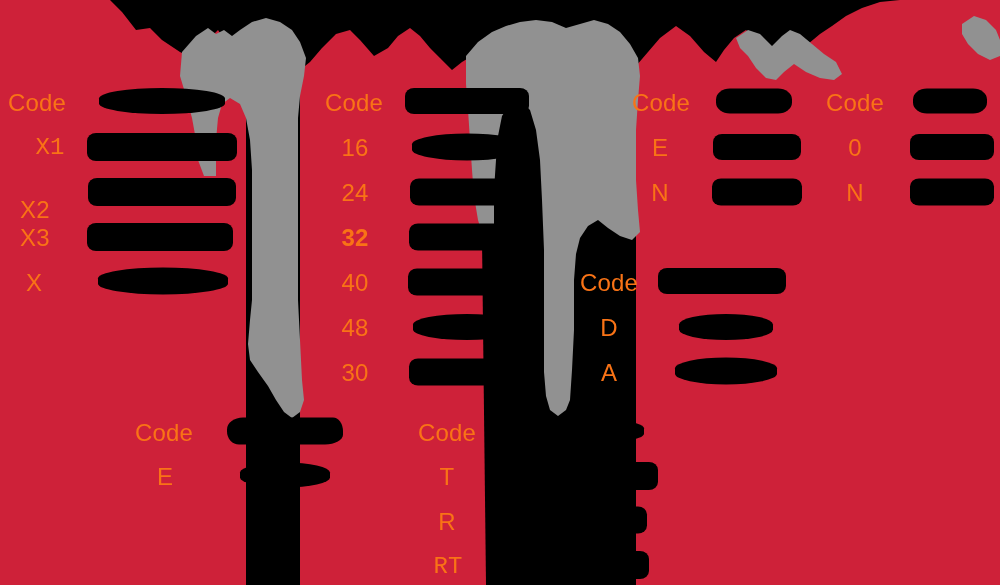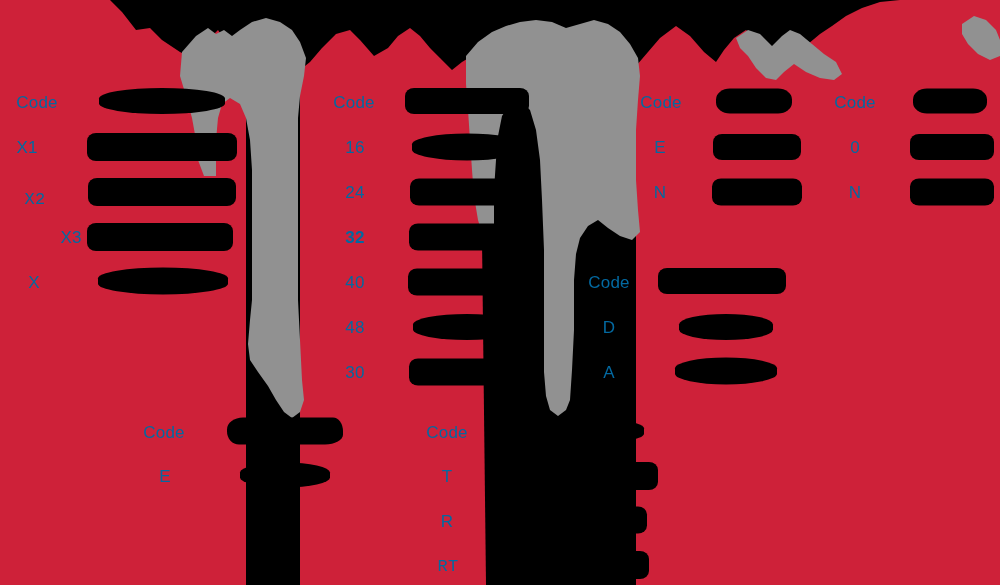--- a/index.html
+++ b/index.html
@@ -12,22 +12,22 @@
     position:relative;
   }
   #stage{
     position:absolute;inset:0;
     width:1000px;height:585px;
     overflow:hidden;
   }
   svg.layer{position:absolute;left:0;top:0;width:1000px;height:585px;}
   .txt{
     position:absolute;
-    color:#0369a1;
-    font-size:17px;
+    color:#f97316;
+    font-size:24px;
     line-height:20px;
     white-space:nowrap;
     letter-spacing:0.2px;
     text-align:center;
   }
   .lbl{transform:translate(-50%,-50%);}
   .blob{
     position:absolute;
     background:#000000;
     transform:translate(-50%,-50%);
@@ -93,27 +93,27 @@
              L794,64 L784,72 L776,80 L766,78 L756,68 L748,56 L740,48 Z"></path>
 
     <path fill="#919191" d="M962,24 L974,16 L986,20 L996,30 L1000,40 L1000,56 L990,60
              L978,54 L968,44 L962,34 Z"></path>
 
   </svg>
 
   <div class="txt lbl" style="left:37px;top:103px;">Code</div>
   <div class="blob b-lens" style="left:162px;top:101px;width:126px;height:26px;"></div>
 
-  <div class="txt lbl" style="left:27px;top:148px;">X1</div>
+  <div class="txt lbl" style="left:50px;top:148px;font-family:Liberation Mono, monospace;">X1</div>
   <div class="blob b-brick" style="left:162px;top:147px;width:150px;height:28px;"></div>
 
-  <div class="txt lbl" style="left:35px;top:200px;font-family:Liberation Mono, monospace;">X2</div>
+  <div class="txt lbl" style="left:35px;top:210px;">X2</div>
   <div class="blob b-brick" style="left:162px;top:192px;width:148px;height:28px;"></div>
 
-  <div class="txt lbl" style="left:35px;top:238px;margin-left:36px;">X3</div>
+  <div class="txt lbl" style="left:35px;top:238px;">X3</div>
   <div class="blob b-brick" style="left:160px;top:237px;width:146px;height:28px;"></div>
 
   <div class="txt lbl" style="left:34px;top:283px;">X</div>
   <div class="blob b-lens" style="left:163px;top:281px;width:130px;height:27px;"></div>
 
   <div class="txt lbl" style="left:354px;top:103px;">Code</div>
   <div class="blob b-brick" style="left:467px;top:101px;width:124px;height:26px;"></div>
 
   <div class="txt lbl" style="left:355px;top:148px;">16</div>
   <div class="blob b-lens" style="left:467px;top:147px;width:110px;height:27px;"></div>

